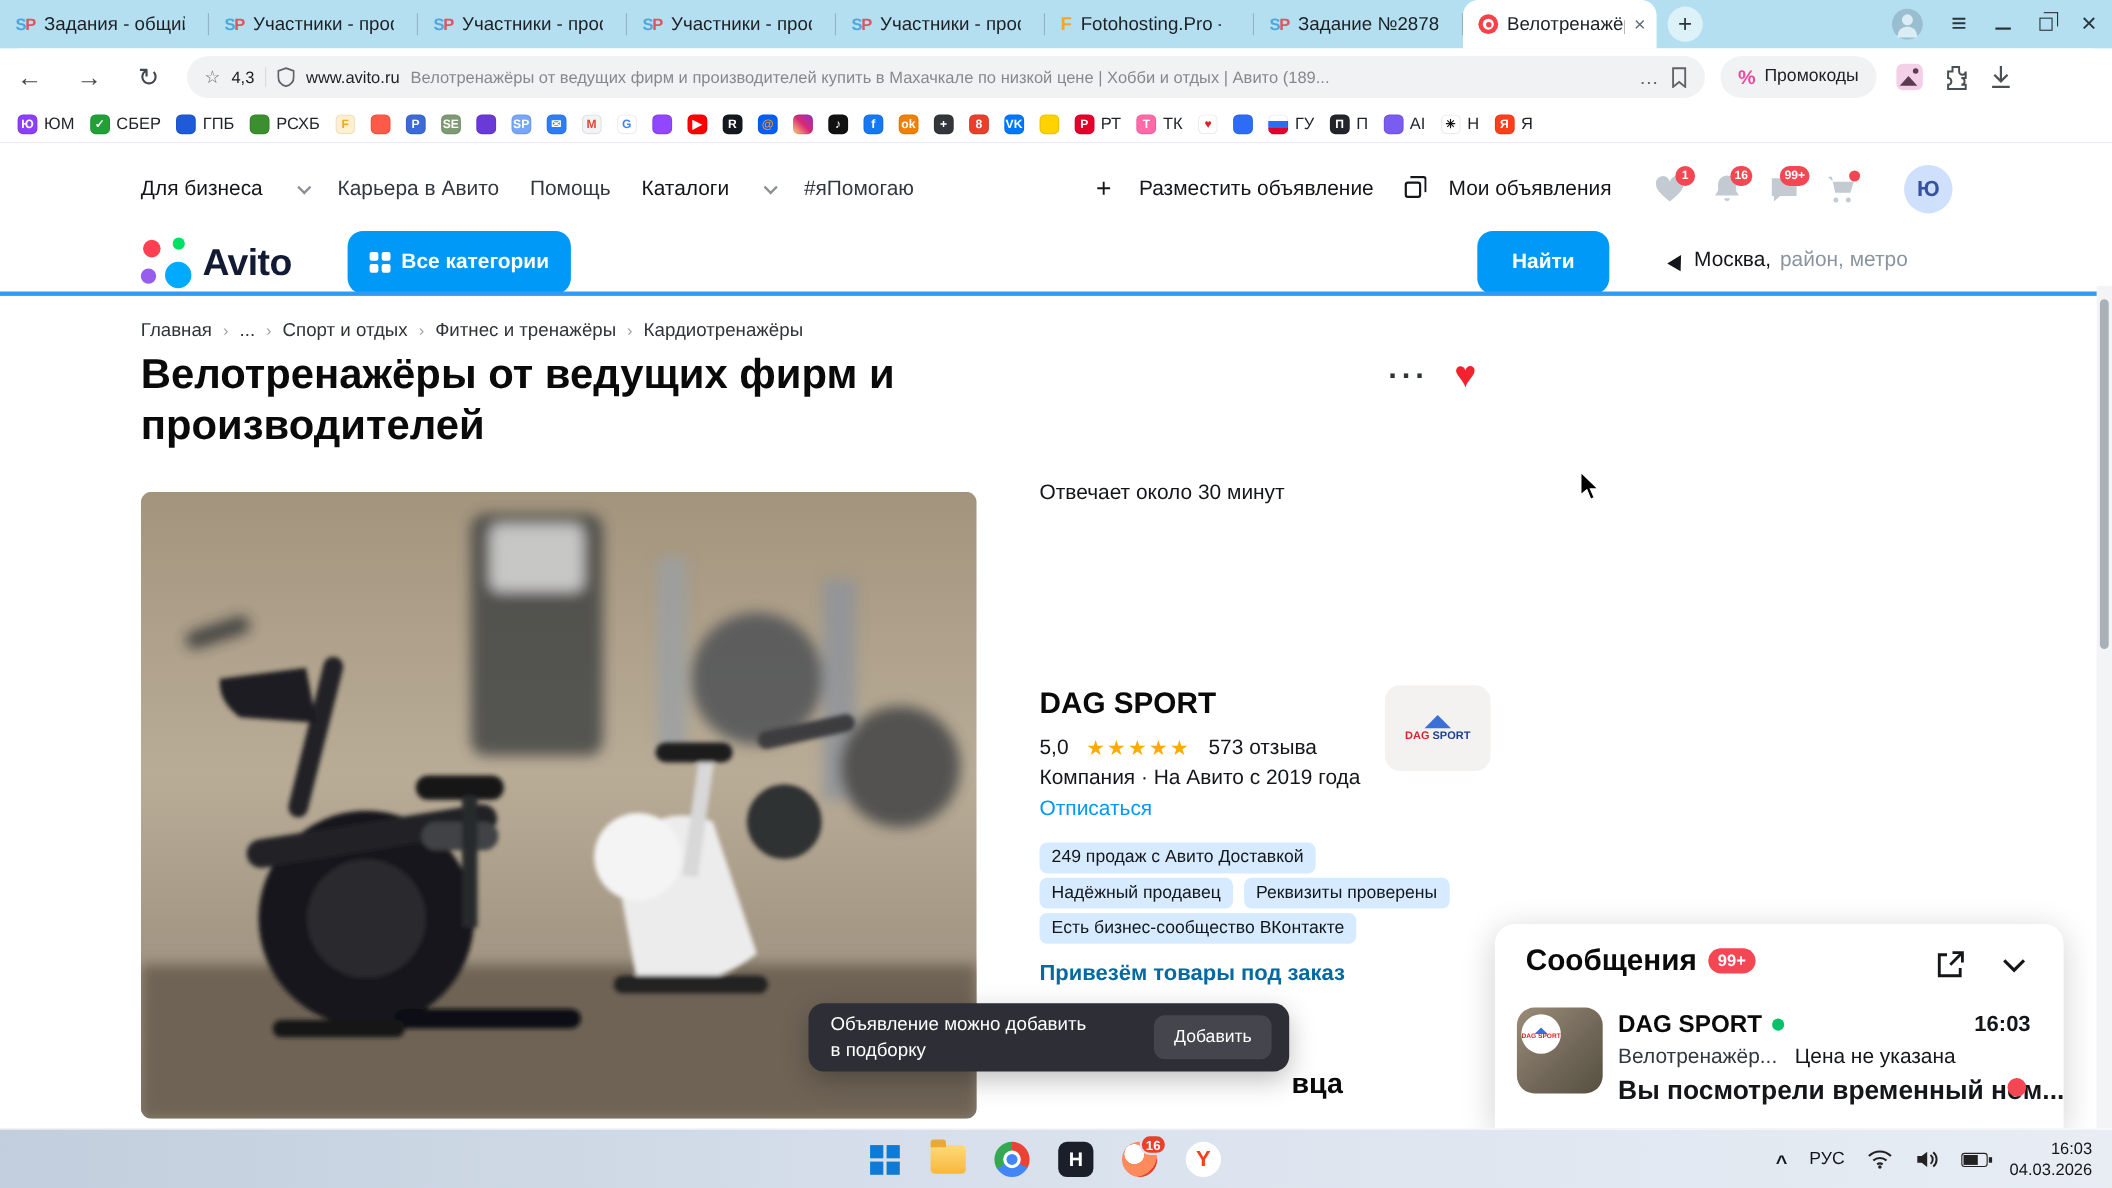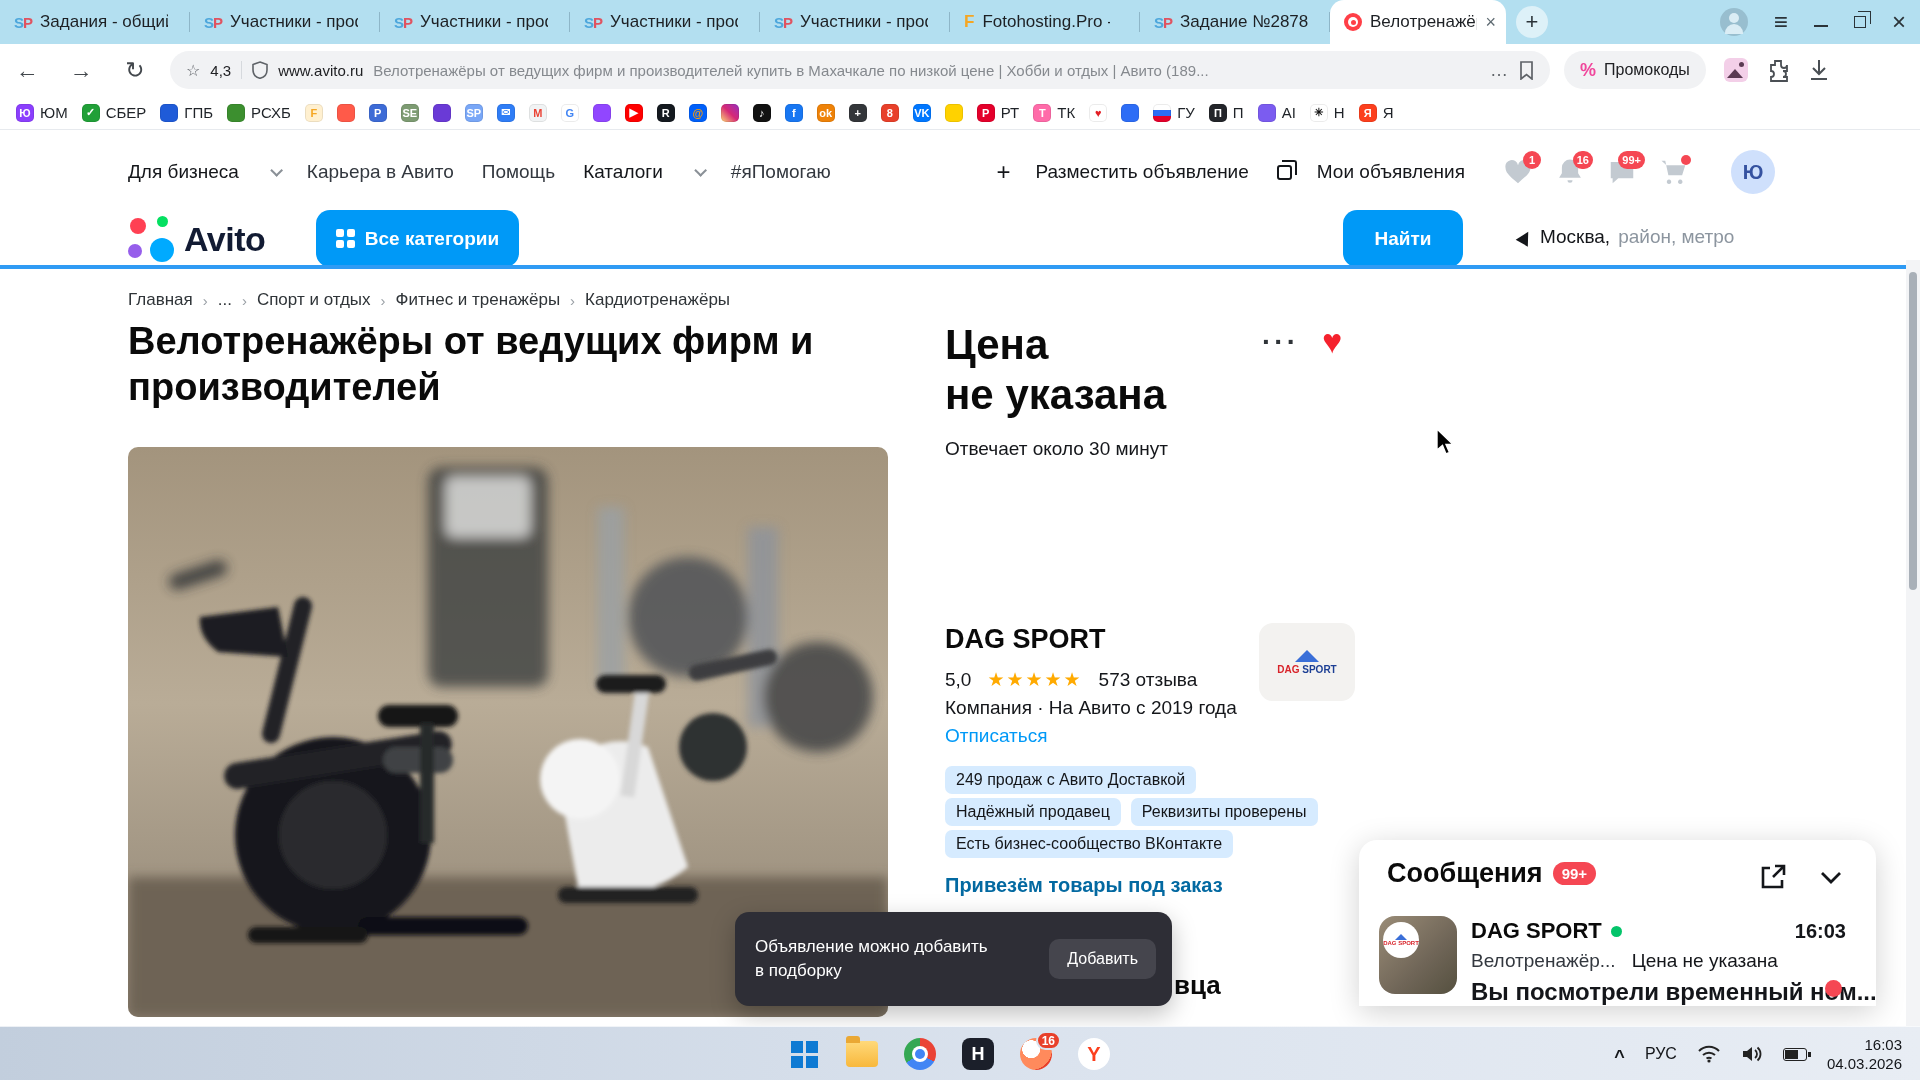--- a/index.html
+++ b/index.html
@@ -120,26 +120,26 @@
   .slogo-mark { width:0; height:0; border-left:12px solid transparent; border-right:12px solid transparent; border-bottom:12px solid #3a6fd8; }
   .slogo-text { font-size:10px; font-weight:700; }
   .slogo-text .d { color:#d8232a; } .slogo-text .s2 { color:#1c3f94; }
 
   .pill-row { position:absolute; left:945px; display:flex; gap:10px; }
   .pill { background:#d6ebff; color:#14161a; font-size:16px; border-radius:7px; padding:5px 11px; white-space:nowrap; }
   .promo-b { position:absolute; left:945px; top:744px; font-size:20px; font-weight:700; color:#0369a1; }
   .cut-frag { position:absolute; left:1174px; top:840px; font-size:26px; font-weight:700; color:#0a0a0a; }
 
   
-  .toast { position:absolute; left:735px; top:782px; width:437px; height:94px; background:#2e2e36; border-radius:14px; display:flex; align-items:center; padding:0 16px 0 20px; gap:16px; box-shadow:0 8px 24px rgba(0,0,0,.25); }
+  .toast { position:absolute; left:735px; top:782px; width:437px; height:62px; background:#2e2e36; border-radius:14px; display:flex; align-items:center; padding:0 16px 0 20px; gap:16px; box-shadow:0 8px 24px rgba(0,0,0,.25); }
   .toast-text { color:#fff; font-size:17px; line-height:1.4; flex:1; }
   .toast-btn { background:#45454d; color:#fff; font-size:16px; border-radius:10px; padding:11px 18px; white-space:nowrap; }
 
   
-  .msgs { position:absolute; left:1359px; top:710px; width:517px; height:166px; background:#fff; border-radius:18px 18px 0 0; box-shadow:0 6px 30px rgba(0,0,0,.18); }
+  .msgs { position:absolute; left:1359px; top:710px; width:517px; height:186px; background:#fff; border-radius:18px 18px 0 0; box-shadow:0 6px 30px rgba(0,0,0,.18); }
   .msgs-title { position:absolute; left:28px; top:18px; font-size:27px; font-weight:700; color:#0a0a0a; display:flex; align-items:center; gap:10px; }
   .msgs-badge { background:#f54753; color:#fff; font-size:15px; font-weight:700; border-radius:12px; padding:3px 9px; }
   .msgs-ic { position:absolute; top:22px; }
   .msg-item { position:absolute; left:20px; top:74px; right:16px; height:82px; }
   .msg-avatar { position:absolute; left:0; top:2px; width:78px; height:78px; border-radius:16px; background:linear-gradient(135deg,#9a8c77,#6f6557 60%,#55503f); overflow:hidden; }
   .msg-avatar .mini { position:absolute; left:4px; top:6px; width:36px; height:36px; border-radius:50%; background:#fff; display:flex; flex-direction:column; align-items:center; justify-content:center; }
   .mini-tri { width:0; height:0; border-left:6px solid transparent; border-right:6px solid transparent; border-bottom:6px solid #3a6fd8; }
   .mini-txt { font-size:6px; font-weight:700; color:#d8232a; }
   .msg-name { position:absolute; left:92px; top:4px; font-size:22px; font-weight:700; color:#0a0a0a; }
   .online-dot { position:absolute; left:232px; top:12px; width:11px; height:11px; border-radius:50%; background:#04c46a; }
@@ -563,24 +563,20 @@
           <circle cx="452" cy="332" r="40" fill="#f4f4f4"></circle>
           <rect x="500" y="240" width="14" height="110" fill="#d8d8d8" transform="rotate(8 507 295)"></rect>
           <rect x="468" y="228" width="70" height="18" rx="9" fill="#1b1c1e"></rect>
           <rect x="430" y="440" width="140" height="16" rx="8" fill="#202124"></rect>
           <circle cx="585" cy="300" r="34" fill="#2f3133"></circle>
           <rect x="560" y="210" width="90" height="16" rx="8" fill="#3c3e40" transform="rotate(-12 605 218)"></rect>
         </g>
       </svg>
     </div>
 
-    <div class="price">
-      <div>Цена</div>
-      <div>не указана</div>
-    </div>
     <div class="dots-menu">···</div>
     <div class="fav-heart">♥</div>
     <div class="response">Отвечает около 30 минут</div>
 
     <div class="seller-name">DAG SPORT</div>
     <div class="rating-row">
       <span>5,0</span>
       <span class="stars">★★★★★</span>
       <span>573 отзыва</span>
     </div>

